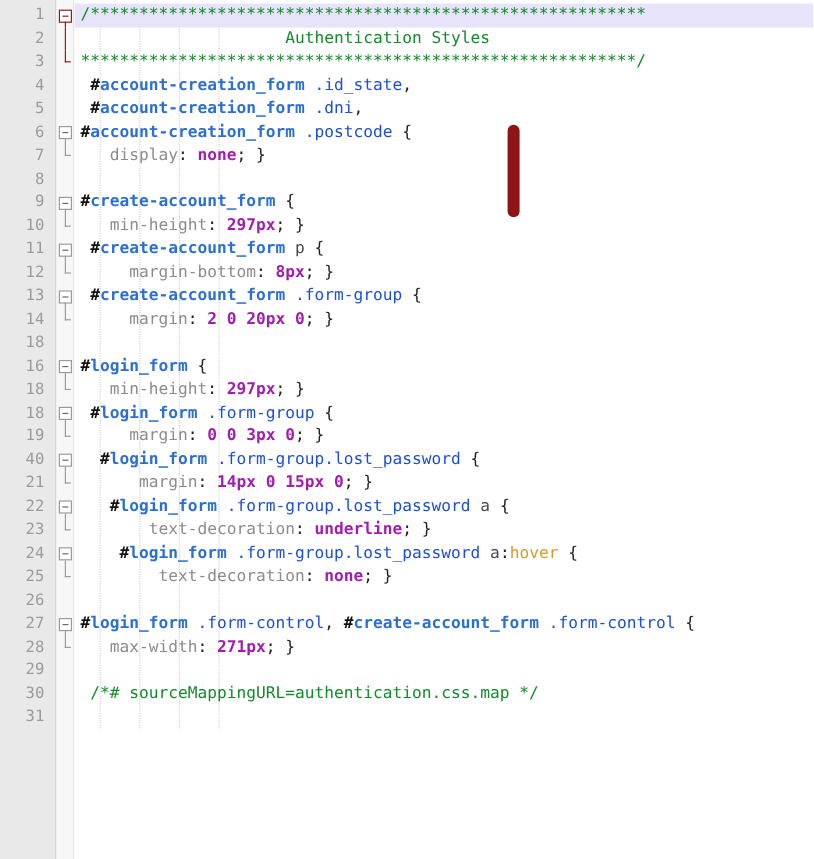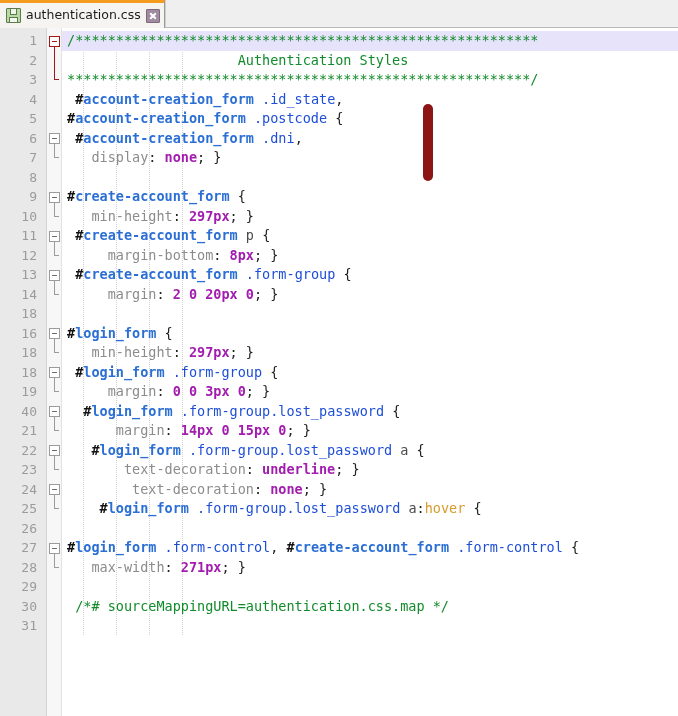--- a/index.html
+++ b/index.html
@@ -243,32 +243,20 @@
     background: #8e1515;
     border-radius: 5px;
     pointer-events: none;
   }
 </style>
 </head>
 <body>
 
 <div id="app">
 
-  <div id="tabbar">
-    <div class="tab active">
-      <span class="floppy-icon">
-        <span class="body"></span>
-        <span class="shutter"></span>
-        <span class="label"></span>
-      </span>
-      <span class="tab-title">authentication.css</span>
-      <span class="tab-close"></span>
-    </div>
-    <div id="tabbar-rest"></div>
-  </div>
 
   <div id="editor">
     <div id="gutter">
         <div class="lineno">1</div>
         <div class="lineno">2</div>
         <div class="lineno">3</div>
         <div class="lineno">4</div>
         <div class="lineno">5</div>
         <div class="lineno">6</div>
         <div class="lineno">7</div>
@@ -391,41 +379,41 @@
       <div id="guides">
         <i style="left:16px"></i>
         <i style="left:49px"></i>
         <i style="left:82px"></i>
         <i style="left:115px"></i>
       </div>
     <div class="coderow current"><span class="t-comment">/*********************************************************</span></div>
         <div class="coderow"><span class="t-comment">                     Authentication Styles</span></div>
         <div class="coderow"><span class="t-comment">*********************************************************/</span></div>
         <div class="coderow"><span class="t-punct"> </span><span class="t-hash">#</span><span class="t-id">account-creation_form</span><span class="t-punct"> </span><span class="t-class">.id_state</span><span class="t-punct">,</span></div>
+        <div class="coderow"><span class="t-punct"> </span><span class="t-hash">#</span><span class="t-id">account-creation_form</span><span class="t-punct"> </span><span class="t-class">.dni</span><span class="t-punct">,</span></div>
         <div class="coderow"><span class="t-hash">#</span><span class="t-id">account-creation_form</span><span class="t-punct"> </span><span class="t-class">.postcode</span><span class="t-punct"> {</span></div>
-        <div class="coderow"><span class="t-punct"> </span><span class="t-hash">#</span><span class="t-id">account-creation_form</span><span class="t-punct"> </span><span class="t-class">.dni</span><span class="t-punct">,</span></div>
         <div class="coderow"><span class="t-prop">   display</span><span class="t-punct">: </span><span class="t-value">none</span><span class="t-punct">; }</span></div>
         <div class="coderow"><span class="t-punct"></span></div>
         <div class="coderow"><span class="t-hash">#</span><span class="t-id">create-account_form</span><span class="t-punct"> {</span></div>
         <div class="coderow"><span class="t-prop">   min-height</span><span class="t-punct">: </span><span class="t-value">297px</span><span class="t-punct">; }</span></div>
         <div class="coderow"><span class="t-punct"> </span><span class="t-hash">#</span><span class="t-id">create-account_form</span><span class="t-punct"> </span><span class="t-elem">p</span><span class="t-punct"> {</span></div>
         <div class="coderow"><span class="t-prop">     margin-bottom</span><span class="t-punct">: </span><span class="t-value">8px</span><span class="t-punct">; }</span></div>
         <div class="coderow"><span class="t-punct"> </span><span class="t-hash">#</span><span class="t-id">create-account_form</span><span class="t-punct"> </span><span class="t-class">.form-group</span><span class="t-punct"> {</span></div>
         <div class="coderow"><span class="t-prop">     margin</span><span class="t-punct">: </span><span class="t-value">2 0 20px 0</span><span class="t-punct">; }</span></div>
         <div class="coderow"><span class="t-punct"></span></div>
         <div class="coderow"><span class="t-hash">#</span><span class="t-id">login_form</span><span class="t-punct"> {</span></div>
         <div class="coderow"><span class="t-prop">   min-height</span><span class="t-punct">: </span><span class="t-value">297px</span><span class="t-punct">; }</span></div>
         <div class="coderow"><span class="t-punct"> </span><span class="t-hash">#</span><span class="t-id">login_form</span><span class="t-punct"> </span><span class="t-class">.form-group</span><span class="t-punct"> {</span></div>
         <div class="coderow"><span class="t-prop">     margin</span><span class="t-punct">: </span><span class="t-value">0 0 3px 0</span><span class="t-punct">; }</span></div>
         <div class="coderow"><span class="t-punct">  </span><span class="t-hash">#</span><span class="t-id">login_form</span><span class="t-punct"> </span><span class="t-class">.form-group.lost_password</span><span class="t-punct"> {</span></div>
         <div class="coderow"><span class="t-prop">      margin</span><span class="t-punct">: </span><span class="t-value">14px 0 15px 0</span><span class="t-punct">; }</span></div>
         <div class="coderow"><span class="t-punct">   </span><span class="t-hash">#</span><span class="t-id">login_form</span><span class="t-punct"> </span><span class="t-class">.form-group.lost_password</span><span class="t-punct"> </span><span class="t-elem">a</span><span class="t-punct"> {</span></div>
         <div class="coderow"><span class="t-prop">       text-decoration</span><span class="t-punct">: </span><span class="t-value">underline</span><span class="t-punct">; }</span></div>
+        <div class="coderow"><span class="t-punct">    </span><span class="t-hash">#</span><span class="t-id">login_form</span><span class="t-punct"> </span><span class="t-class">.form-group.lost_password</span><span class="t-punct"> </span><span class="t-elem">a</span><span class="t-punct">:</span><span class="t-pseudo">hover</span><span class="t-punct"> {</span></div>
         <div class="coderow"><span class="t-prop">        text-decoration</span><span class="t-punct">: </span><span class="t-value">none</span><span class="t-punct">; }</span></div>
-        <div class="coderow"><span class="t-punct">    </span><span class="t-hash">#</span><span class="t-id">login_form</span><span class="t-punct"> </span><span class="t-class">.form-group.lost_password</span><span class="t-punct"> </span><span class="t-elem">a</span><span class="t-punct">:</span><span class="t-pseudo">hover</span><span class="t-punct"> {</span></div>
         <div class="coderow"><span class="t-punct"></span></div>
         <div class="coderow"><span class="t-hash">#</span><span class="t-id">login_form</span><span class="t-punct"> </span><span class="t-class">.form-control</span><span class="t-punct">, </span><span class="t-hash">#</span><span class="t-id">create-account_form</span><span class="t-punct"> </span><span class="t-class">.form-control</span><span class="t-punct"> {</span></div>
         <div class="coderow"><span class="t-prop">   max-width</span><span class="t-punct">: </span><span class="t-value">271px</span><span class="t-punct">; }</span></div>
         <div class="coderow"><span class="t-punct"></span></div>
         <div class="coderow"><span class="t-comment"> /*# sourceMappingURL=authentication.css.map */</span></div>
         <div class="coderow"><span class="t-punct"></span></div>
       </div>
   </div>
 
   <div id="annotation" style="left: 423px; top: 104px; width: 10px; height: 77px; background: rgb(142, 21, 21);"></div>

